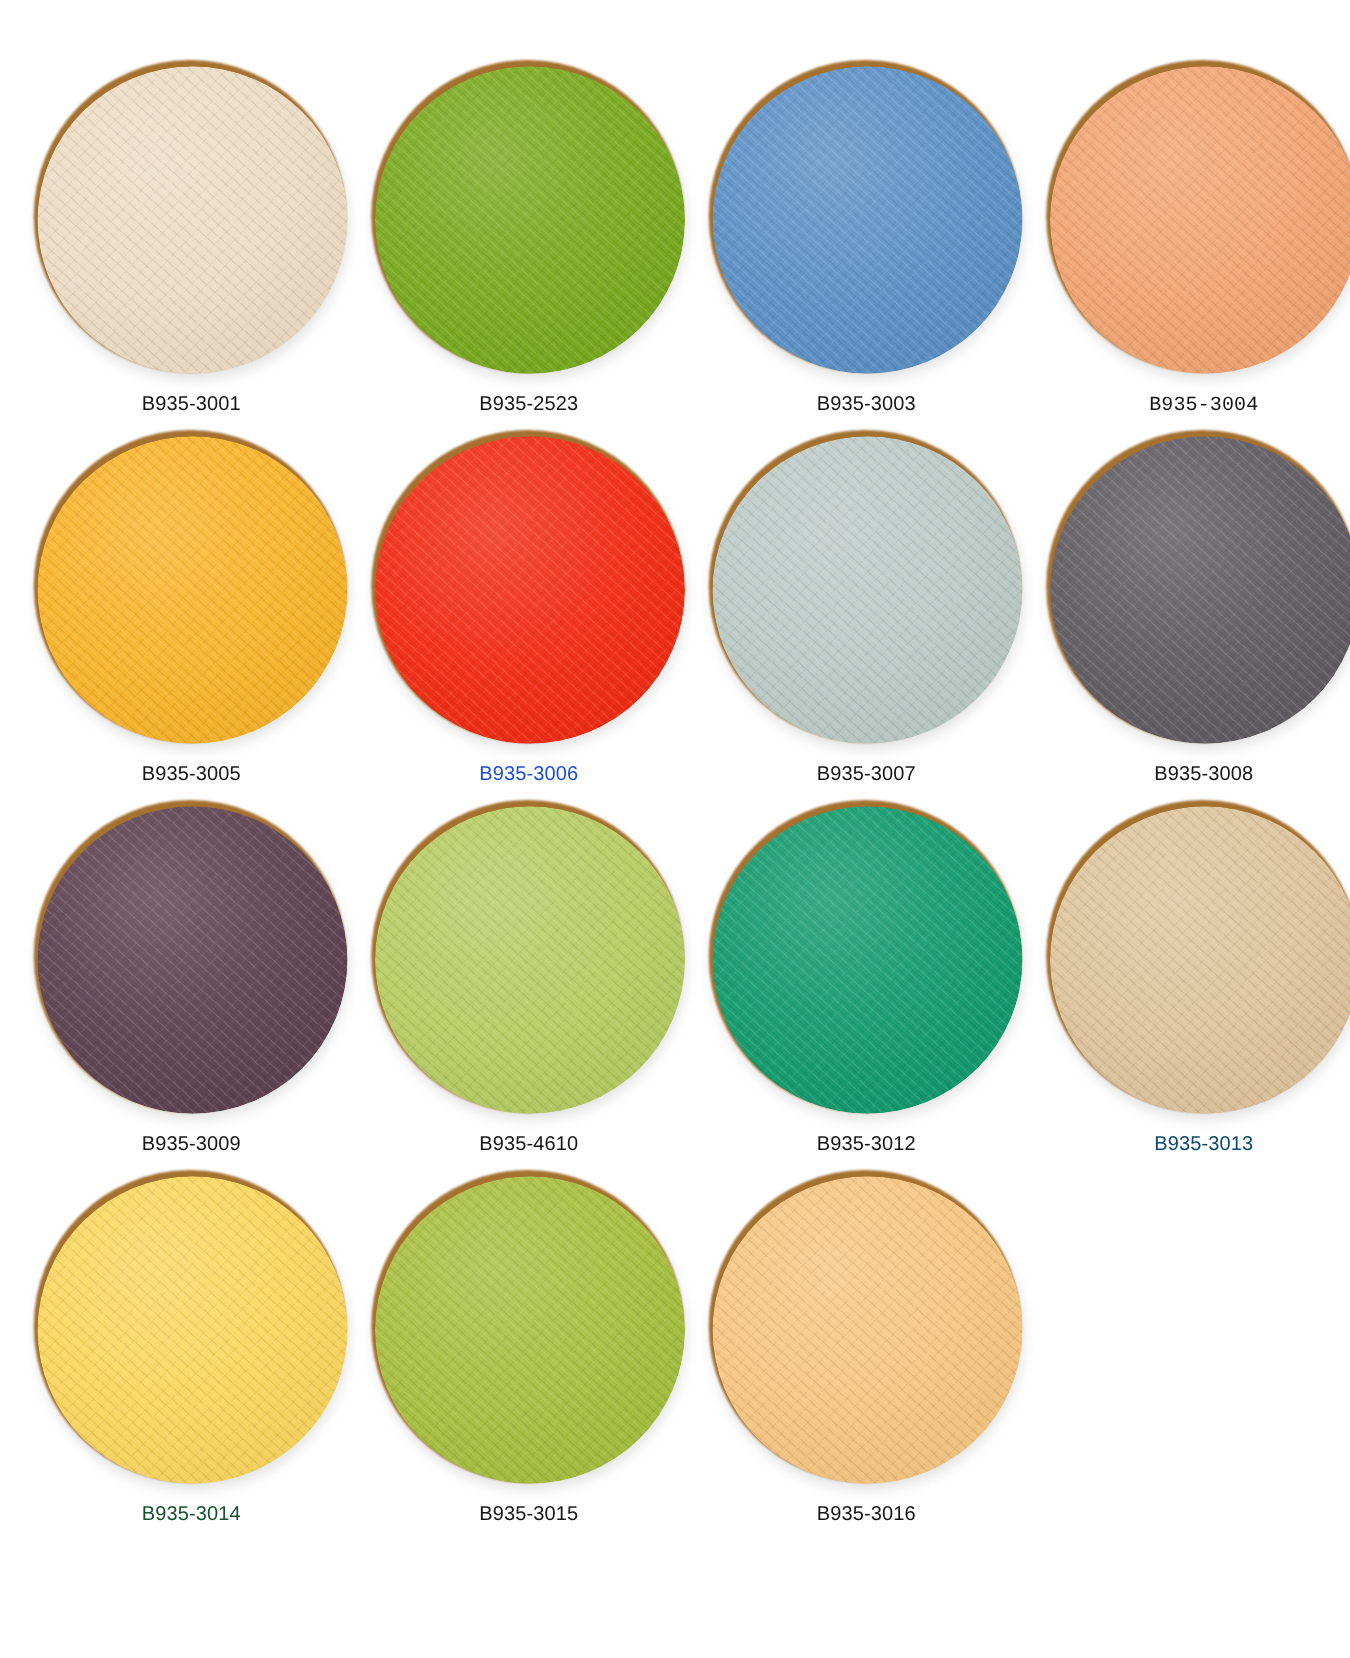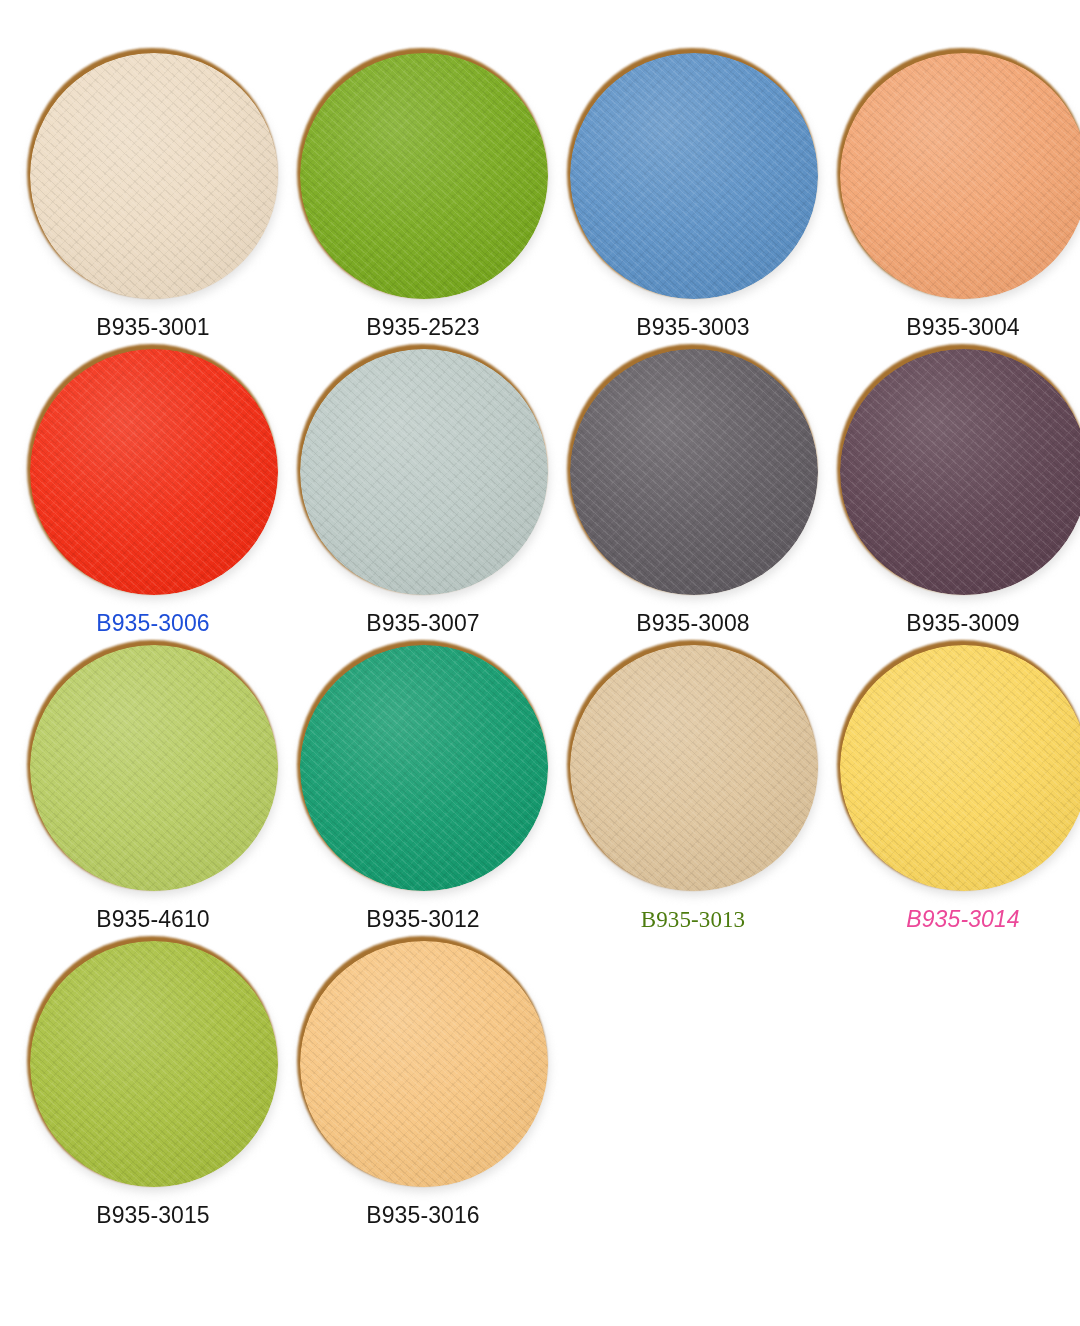--- a/index.html
+++ b/index.html
@@ -137,21 +137,21 @@
       rgba(255,255,255,0.17) 0%,
       rgba(255,255,255,0.05) 45%,
       rgba(0,0,0,0.035) 82%,
       rgba(0,0,0,0.085) 100%
     );
     pointer-events: none;
   }
 
   .swatch-label {
     margin-top: 16px;
-    font-size: 23px;
+    font-size: 16px;
     letter-spacing: 0.1px;
     color: #161616;
     text-align: center;
     white-space: nowrap;
     line-height: 1;
   }
 </style>
 </head>
 <body>
 
@@ -196,21 +196,33 @@
       <div class="swatch-cell">
         <div class="disc-wrap">
           <div class="disc-shadow" style="background: rgb(217, 217, 217);"></div>
           <div class="disc-rim" style="background: rgb(165, 113, 47);"></div>
           <div class="disc-face">
             <div class="disc-color" style="background: rgb(242, 164, 114);"></div>
             <div class="disc-texture"></div>
             <div class="disc-sheen"></div>
           </div>
         </div>
-        <div class="swatch-label" style="color: rgb(22, 22, 22);">B935-3004</div>
+        <div class="swatch-label" style="color: rgb(22, 22, 22); font-family: Liberation Mono, monospace;">B935-3004</div>
+      </div>
+      <div class="swatch-cell">
+        <div class="disc-wrap">
+          <div class="disc-shadow" style="background: rgb(217, 217, 217);"></div>
+          <div class="disc-rim" style="background: rgb(165, 113, 47);"></div>
+          <div class="disc-face">
+            <div class="disc-color" style="background: rgb(249, 180, 41);"></div>
+            <div class="disc-texture"></div>
+            <div class="disc-sheen"></div>
+          </div>
+        </div>
+        <div class="swatch-label" style="color: rgb(22, 22, 22);">B935-3005</div>
       </div>
       <div class="swatch-cell">
         <div class="disc-wrap">
           <div class="disc-shadow" style="background: rgb(217, 217, 217);"></div>
           <div class="disc-rim" style="background: rgb(165, 113, 47);"></div>
           <div class="disc-face">
             <div class="disc-color" style="background: rgb(243, 43, 18);"></div>
             <div class="disc-texture"></div>
             <div class="disc-sheen"></div>
           </div>
@@ -280,33 +292,33 @@
       <div class="swatch-cell">
         <div class="disc-wrap">
           <div class="disc-shadow" style="background: rgb(217, 217, 217);"></div>
           <div class="disc-rim" style="background: rgb(165, 113, 47);"></div>
           <div class="disc-face">
             <div class="disc-color" style="background: rgb(222, 196, 156);"></div>
             <div class="disc-texture"></div>
             <div class="disc-sheen"></div>
           </div>
         </div>
-        <div class="swatch-label" style="color: #4d7c0f; font-family: Liberation Serif, serif;">B935-3013</div>
+        <div class="swatch-label" style="color: #0c4a6e;">B935-3013</div>
       </div>
       <div class="swatch-cell">
         <div class="disc-wrap">
           <div class="disc-shadow" style="background: rgb(217, 217, 217);"></div>
           <div class="disc-rim" style="background: rgb(165, 113, 47);"></div>
           <div class="disc-face">
             <div class="disc-color" style="background: rgb(250, 214, 93);"></div>
             <div class="disc-texture"></div>
             <div class="disc-sheen"></div>
           </div>
         </div>
-        <div class="swatch-label" style="color: #ec4899; font-style: italic;">B935-3014</div>
+        <div class="swatch-label" style="color: #14532d;">B935-3014</div>
       </div>
       <div class="swatch-cell">
         <div class="disc-wrap">
           <div class="disc-shadow" style="background: rgb(217, 217, 217);"></div>
           <div class="disc-rim" style="background: rgb(165, 113, 47);"></div>
           <div class="disc-face">
             <div class="disc-color" style="background: rgb(167, 191, 62);"></div>
             <div class="disc-texture"></div>
             <div class="disc-sheen"></div>
           </div>

